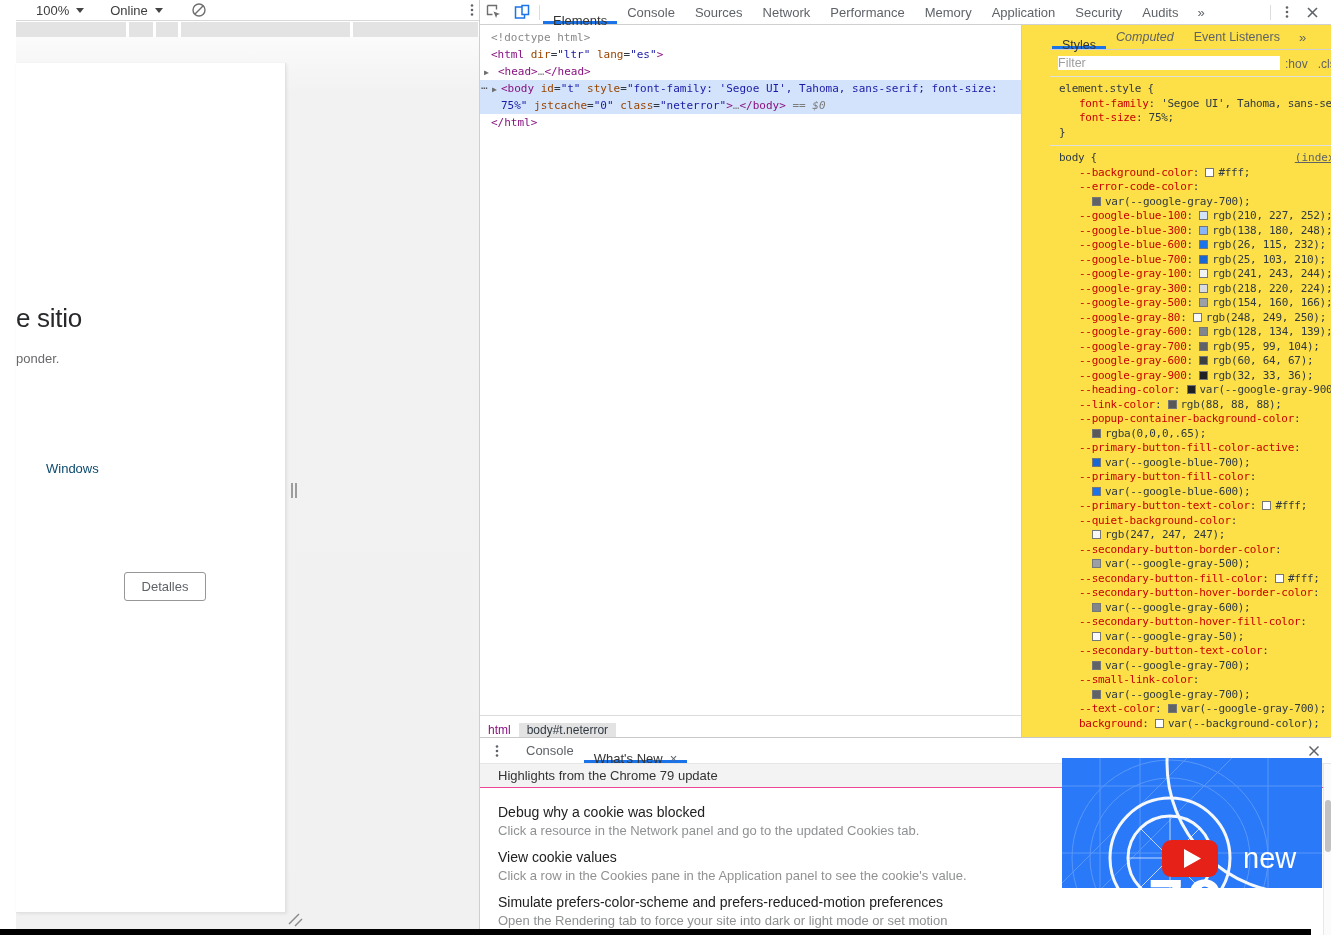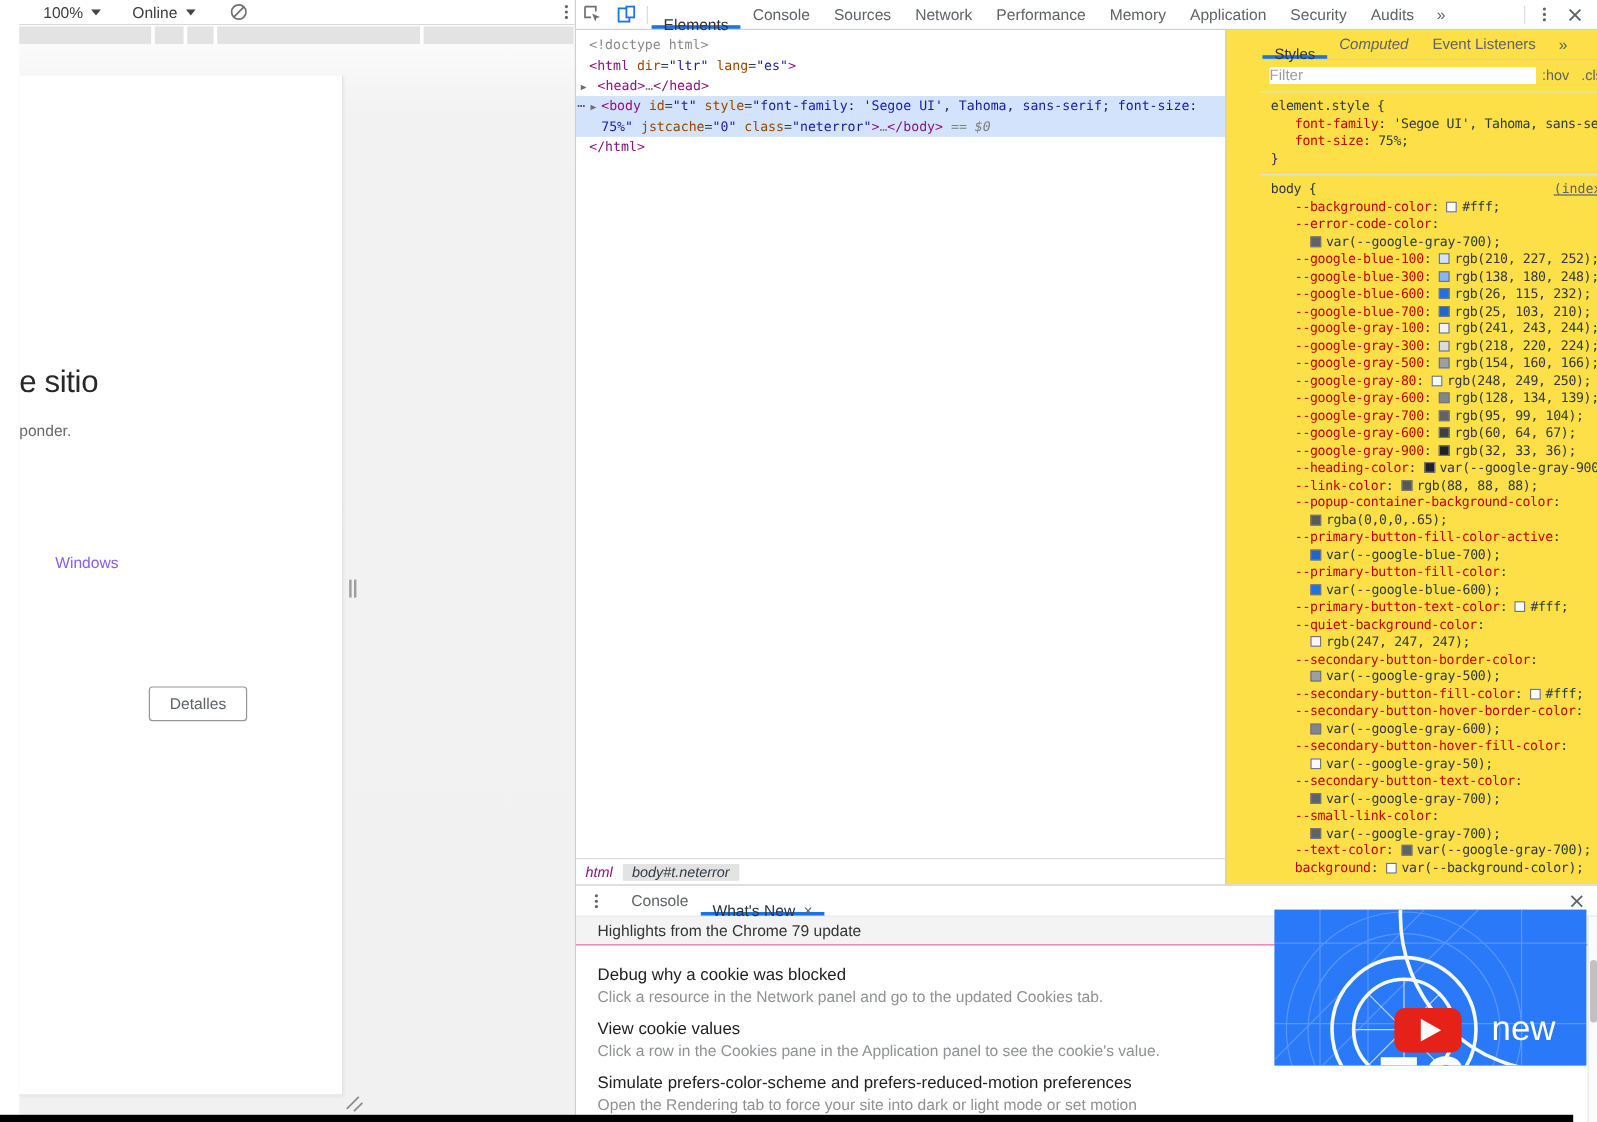--- a/index.html
+++ b/index.html
@@ -23,21 +23,21 @@
   .mseg:nth-child(1){width:110px}.mseg:nth-child(2){width:24px}.mseg:nth-child(3){width:22px}
   .mseg:nth-child(4){width:169px}.mseg:nth-child(5){width:125px}.mseg:nth-child(6){width:14px}
   .stage { position:absolute; left:0; top:37px; width:479px; height:892px;
            background:linear-gradient(180deg,#fbfbfb 0,#f2f2f2 55px,#f1f1f1 100%); }
   .viewport { position:absolute; left:0; top:63px; width:270px; height:850px; background:#fff;
               border-right:1px solid #e2e2e2; border-bottom:1px solid #e2e2e2;
               box-shadow:1px 1px 3px rgba(0,0,0,.07); overflow:hidden; }
   .page-heading { position:absolute; left:0; top:240px; font-size:26px; font-weight:400;
                   color:#27282b; letter-spacing:-.3px; white-space:nowrap; }
   .page-sub { position:absolute; left:0; top:288px; font-size:13px; color:#68696b; white-space:nowrap; }
-  .page-link { position:absolute; left:0; top:398px; font-size:13px; color:#8b5cf6;
+  .page-link { position:absolute; left:0; top:398px; font-size:13px; color:#0c4a6e;
                text-decoration:none; white-space:nowrap;padding-left:30px; }
   .details-btn { position:absolute; left:108px; top:509px; width:82px; height:29px; background:#fff;
                  border:1px solid #979797; border-radius:3px; font-size:13px; color:#5f6368;
                  display:flex; align-items:center; justify-content:center; }
   .width-handle { position:absolute; left:275px; top:483px; display:flex; gap:2px; }
   .width-handle i { display:block; width:2px; height:15px; background:#9d9d9d; }
   .corner-handle { position:absolute; left:271px; top:911px; }
 
   
   #devtools { position:absolute; left:479px; top:0; width:852px; height:935px; background:#fff;
@@ -68,21 +68,21 @@
   .tk-val { color:#1a1aa6; }
   .tk-plain { color:#303942; }
   .tk-dim { color:#888; }
   .tk-anno { color:#7d7d7d; font-style:italic; }
   .tk-arrow { position:absolute; top:1px; font-size:8px; color:#6e6e6e; }
   .k-child .tk-arrow { left:4px; }
   .k-sel .tk-arrow { left:12px; }
   .tk-dots { position:absolute; left:1px; top:-3px; color:#555; letter-spacing:-1px; }
 
   #crumbs { position:absolute; left:0; top:715px; width:541px; height:22px; background:#fff;
-            border-top:1px solid #dcdcdc; display:flex; align-items:center; font-size:12px;font-style:italic; }
+            border-top:1px solid #dcdcdc; display:flex; align-items:flex-end; font-size:12px; }
   .crumb { display:flex; align-items:center; padding:0 8px; color:#303942; }
   .crumb.purple { color:#881280; }
   .crumb.selected { background:#e3e3e3; }
 
   
   #styles-pane { position:absolute; left:541px; top:25px; width:350px; height:712px; background:#fde047;
                  border-left:1px solid #ccc; overflow:hidden;padding-left:28px; }
   .s-tabs { height:25px; border-bottom:1px solid #d0d0d0; display:flex; align-items:stretch; padding-left:2px; }
   .filter-row { height:27px; border-bottom:1px solid #e0e0e0; display:flex; align-items:center; padding:0 8px; }
   .filter-input { border:none; outline:none; flex:1; font-size:12.5px; color:#333; min-width:20px; }

